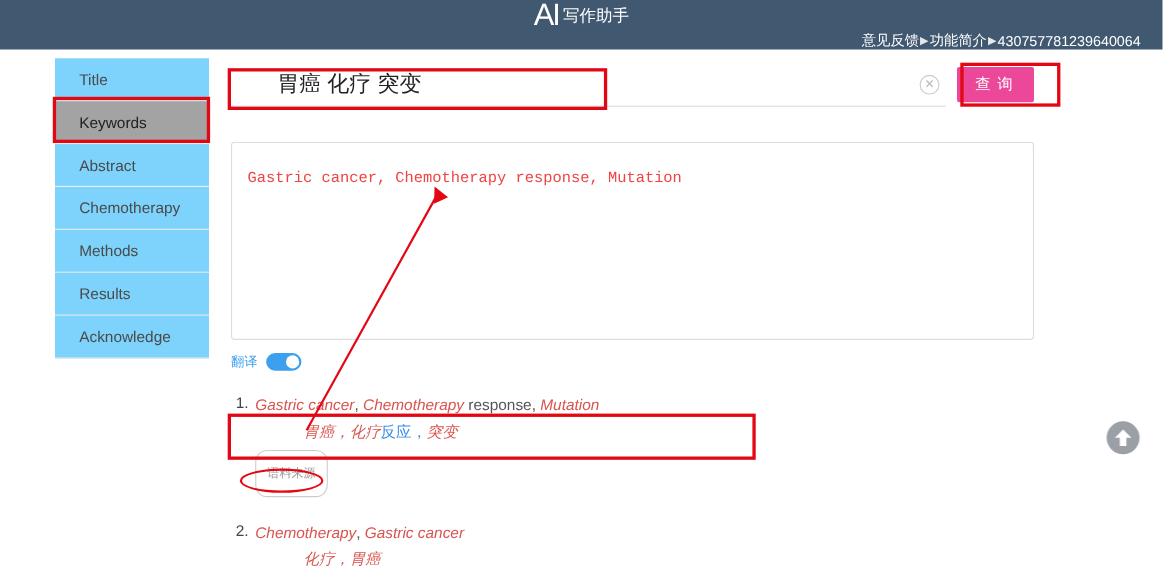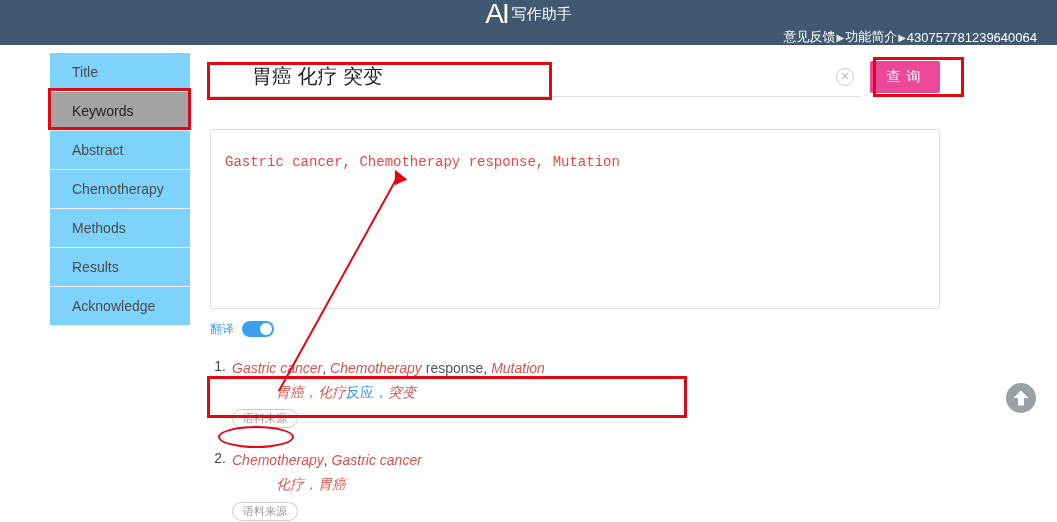--- a/index.html
+++ b/index.html
@@ -131,21 +131,21 @@
   .line-zh { font-style: italic; line-height: 1.6; margin-top: 2px; margin-left: 44px; }
   .line-zh .hl { color: #d9534f; }
   .line-zh .nohl { color: #3a8ee6; font-style: normal; }
   .src-btn {
     display: inline-block;
     margin-top: 6px;
     border: 1px solid #ccc;
     border-radius: 11px;
     font-size: 11px;
     color: #999;
-    padding: 1px 10px;
+    padding: 13px 10px;
     cursor: pointer;
     font-style: normal;
   }
   .scroll-top {
     position: fixed;
     right: 18px;
     top: 380px;
     width: 36px; height: 36px;
     color: #9aa0a6;
     cursor: pointer;

